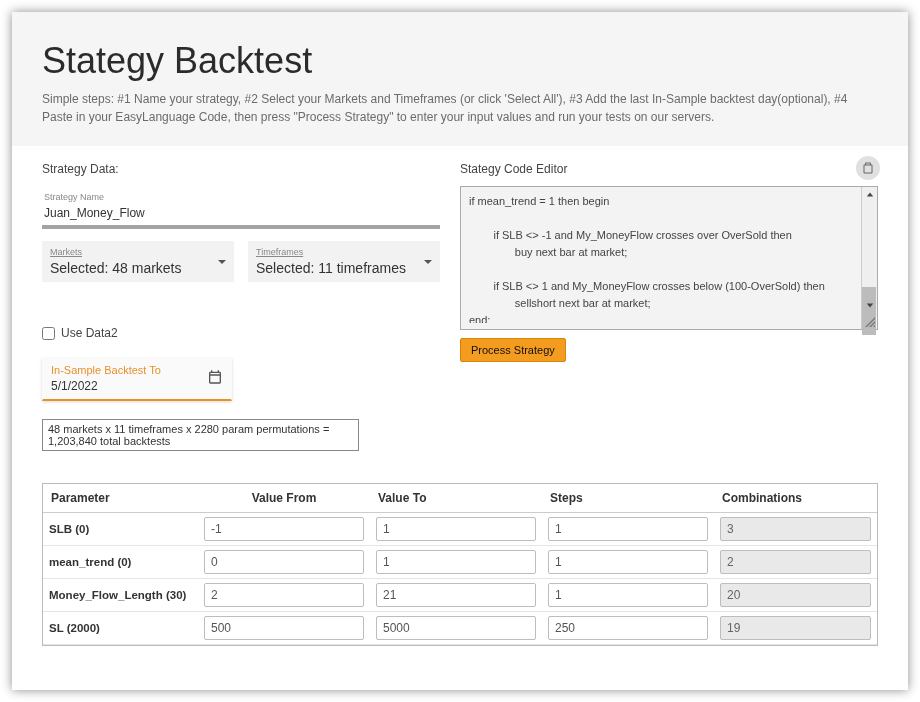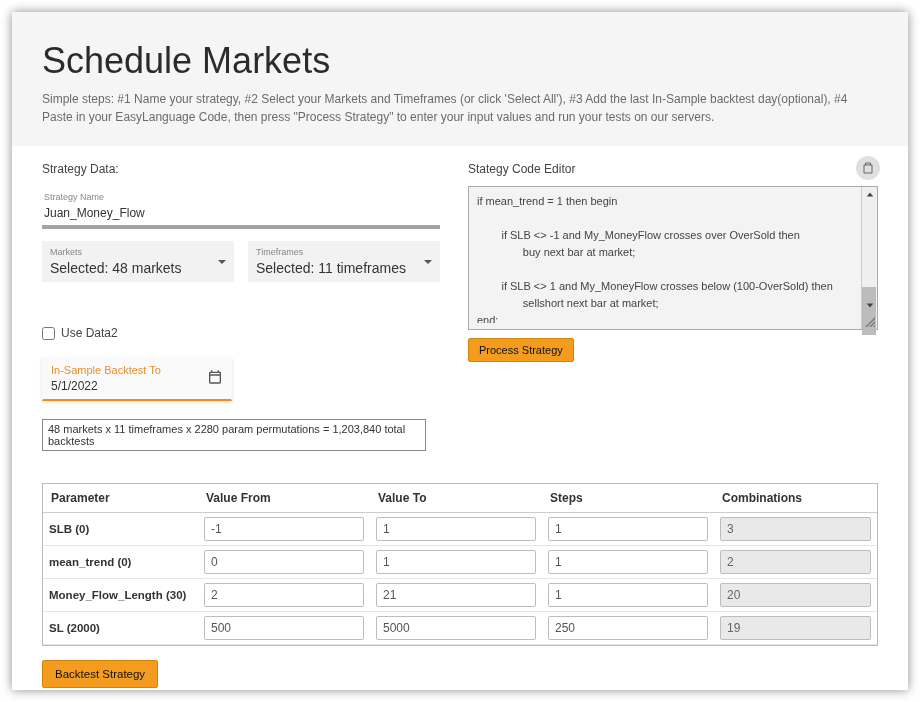--- a/index.html
+++ b/index.html
@@ -27,21 +27,21 @@
     margin-bottom: 8px;
   }
   .subtitle {
     font-size: 12px;
     color: #6b6b6b;
     line-height: 1.5;
   }
   .content {
     padding: 16px 30px 0 30px;
   }
-  .row { display: flex; gap: 28px; }
+  .row { display: flex; gap: 20px; }
   .left-col { flex: 0 0 398px; }
   .right-col { flex: 1; position: relative; }
   .section-label {
     font-size: 12px;
     color: #444;
     margin-bottom: 10px;
   }
   .clipboard-btn {
     position: absolute;
     right: -2px; top: -6px;
@@ -74,21 +74,21 @@
   }
 
   .dd-row { display: flex; gap: 14px; margin-bottom: 14px; }
   .dropdown {
     flex: 1;
     background: #f2f2f2;
     padding: 6px 8px 6px 8px;
     position: relative;
     cursor: pointer;
   }
-  .dropdown .dd-label { font-size: 9px; color: #888; }
+  .dropdown .dd-label { font-size: 9px; color: #888; text-decoration: underline; }
   .dropdown .dd-value { font-size: 14px; color: #333; margin-top: 3px; }
   .dropdown .caret {
     position: absolute; right: 8px; top: 50%; transform: translateY(-50%);
     width: 0; height: 0; border-left: 4px solid transparent; border-right: 4px solid transparent;
     border-top: 4px solid #555;
   }
 
   .check-row { display: flex; align-items: center; gap: 6px; margin-bottom: 18px; margin-top: 44px; }
   .check-row input { width: 13px; height: 13px; }
   .check-row label { font-size: 12px; color: #444; }
@@ -110,21 +110,21 @@
     font-family: inherit;
   }
   .cal-icon { position: absolute; right: 8px; top: 10px; }
   .cal-icon svg { width: 16px; height: 16px; fill: #555; }
 
   .summary-box {
     border: 1px solid #888;
     font-size: 11px;
     color: #333;
     padding: 3px 5px;
-    width: 384px;
+    width: 317px;
     margin-top: 8px;
   }
 
   .code-wrap {
     position: relative;
     height: 144px;
     border: 1px solid #aaa;
     background: #f3f3f3;
     margin-top: 6px;
   }
@@ -195,21 +195,21 @@
     color: #333;
   }
   table.param-table thead th {
     text-align: left;
     font-weight: 600;
     padding: 7px 8px;
     border-bottom: 1px solid #ccc;
     background: #fff;
   }
   table.param-table th.col-param { width: 155px; }
-  table.param-table th.col-vfrom { width: 172px; }
+  table.param-table th.col-vfrom { width: 172px; text-align: center; }
   table.param-table th.col-vto   { width: 172px; }
   table.param-table th.col-steps { width: 172px; }
   table.param-table tbody td {
     padding: 4px 6px;
     border-bottom: 1px solid #e5e5e5;
     vertical-align: middle;
     font-weight: 600;
   }
   table.param-table tbody td:first-child { font-weight: 700; font-size: 11.5px; }
   .cell-input {
@@ -226,21 +226,21 @@
     background: #e9e9e9;
     color: #666;
   }
 </style>
 </head>
 <body>
 
 <div class="frame">
 
   <div class="header">
-    <div class="title">Schedule Markets</div>
+    <div class="title">Stategy Backtest</div>
     <div class="subtitle">Simple steps: #1 Name your strategy, #2 Select your Markets and Timeframes (or click 'Select All'), #3 Add the last In-Sample backtest day(optional), #4 Paste in your EasyLanguage Code, then press "Process Strategy" to enter your input values and run your tests on our servers.</div>
   </div>
 
   <div class="content">
     <div class="row">
 
       <div class="left-col">
         <div class="section-label">Strategy Data:</div>
 
         <div class="text-field">
@@ -352,15 +352,14 @@
             <td>SL (2000)</td>
             <td><input class="cell-input" value="500" style=""></td>
             <td><input class="cell-input" value="5000" style=""></td>
             <td><input class="cell-input" value="250" style=""></td>
             <td><input class="cell-input readonly" readonly="" value="19" style=""></td>
           </tr>
         </tbody>
     </table>
   </div>
 
-  <button class="backtest-btn">Backtest Strategy</button>
 
 </div>
 
 </body></html>

